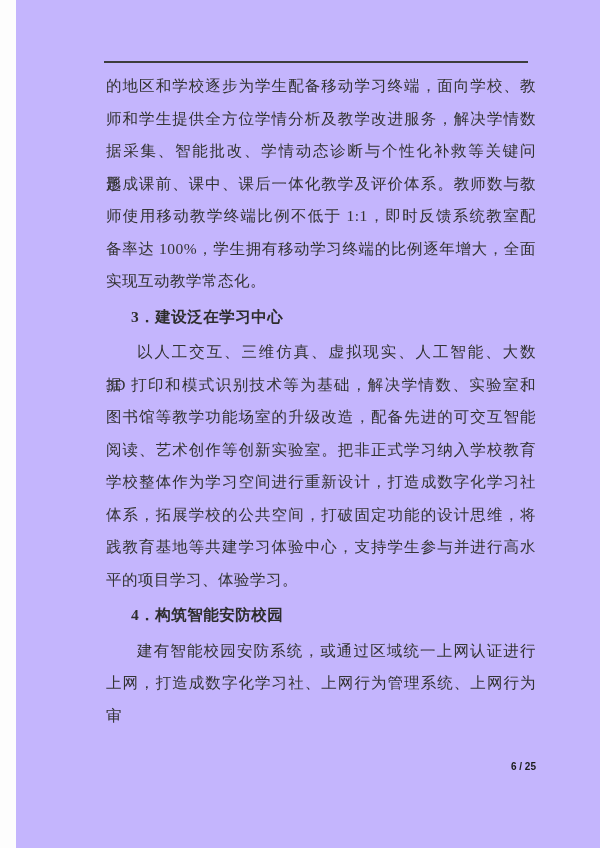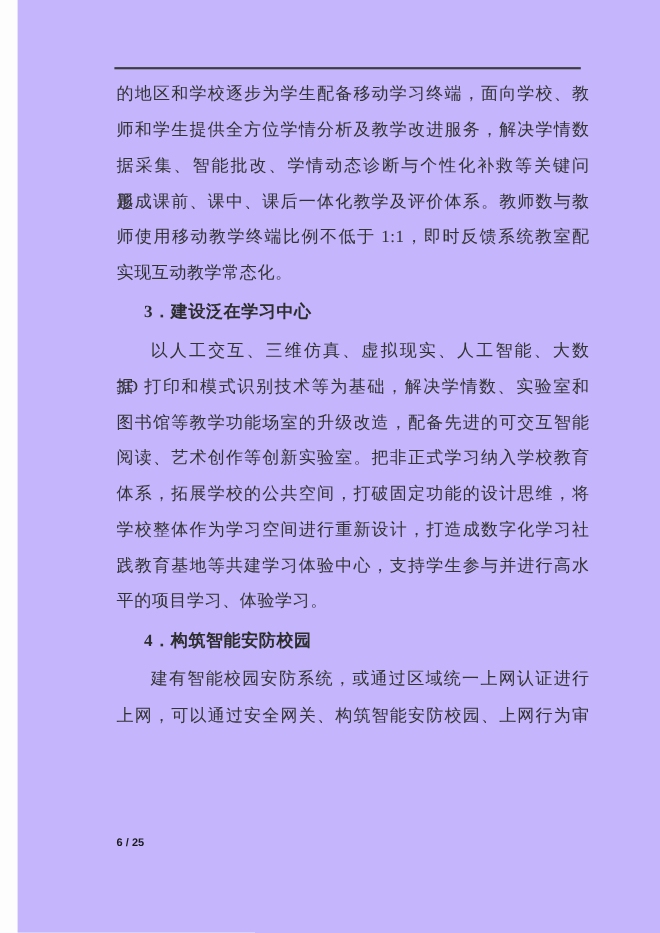--- a/index.html
+++ b/index.html
@@ -57,21 +57,21 @@
     font-weight: 700;
     text-indent: 25px;
     margin: 3px 0;
     color: #2d2d2d;
   }
   .footer {
     position: absolute;
     left: 90px;
     top: 761px;
     width: 430px;
-    text-align: left;
+    text-align: right;
     font-family: "Liberation Sans", sans-serif;
     font-size: 10px;
     font-weight: 700;
     color: #1a1a1a;
   }
 </style>
 </head>
 <body>
 
 <div class="page">
@@ -79,40 +79,41 @@
   <div class="header-rule"></div>
 
   <div class="content">
 
     <div class="para">
       <div class="line full">的地区和学校逐步为学生配备移动学习终端，面向学校、教</div>
       <div class="line full">师和学生提供全方位学情分析及教学改进服务，解决学情数</div>
       <div class="line full">据采集、智能批改、学情动态诊断与个性化补救等关键问题，</div>
       <div class="line full">形成课前、课中、课后一体化教学及评价体系。教师数与教</div>
       <div class="line full">师使用移动教学终端比例不低于 1:1，即时反馈系统教室配</div>
+      <div class="line full">备率达 100%，学生拥有移动学习终端的比例逐年增大，全面</div>
       <div class="line short">实现互动教学常态化。</div>
     </div>
 
     <div class="heading">3．建设泛在学习中心</div>
 
     <div class="para">
       <div class="line full indent">以人工交互、三维仿真、虚拟现实、人工智能、大数据、</div>
       <div class="line full">3D 打印和模式识别技术等为基础，解决学情数、实验室和</div>
       <div class="line full">图书馆等教学功能场室的升级改造，配备先进的可交互智能</div>
       <div class="line full">阅读、艺术创作等创新实验室。把非正式学习纳入学校教育</div>
+      <div class="line full">学校整体作为学习空间进行重新设计，打造成数字化学习社</div>
       <div class="line full">体系，拓展学校的公共空间，打破固定功能的设计思维，将</div>
-      <div class="line full">学校整体作为学习空间进行重新设计，打造成数字化学习社</div>
       <div class="line full">践教育基地等共建学习体验中心，支持学生参与并进行高水</div>
       <div class="line short">平的项目学习、体验学习。</div>
     </div>
 
     <div class="heading">4．构筑智能安防校园</div>
 
     <div class="para">
       <div class="line full indent">建有智能校园安防系统，或通过区域统一上网认证进行</div>
-      <div class="line full">上网，可以通过安全网关、构筑智能安防校园、上网行为审</div>
+      <div class="line full">上网，打造成数字化学习社、上网行为管理系统、上网行为审</div>
     </div>
 
   </div>
 
   <div class="footer">6 / 25</div>
 
 </div>
 
 </body></html>

